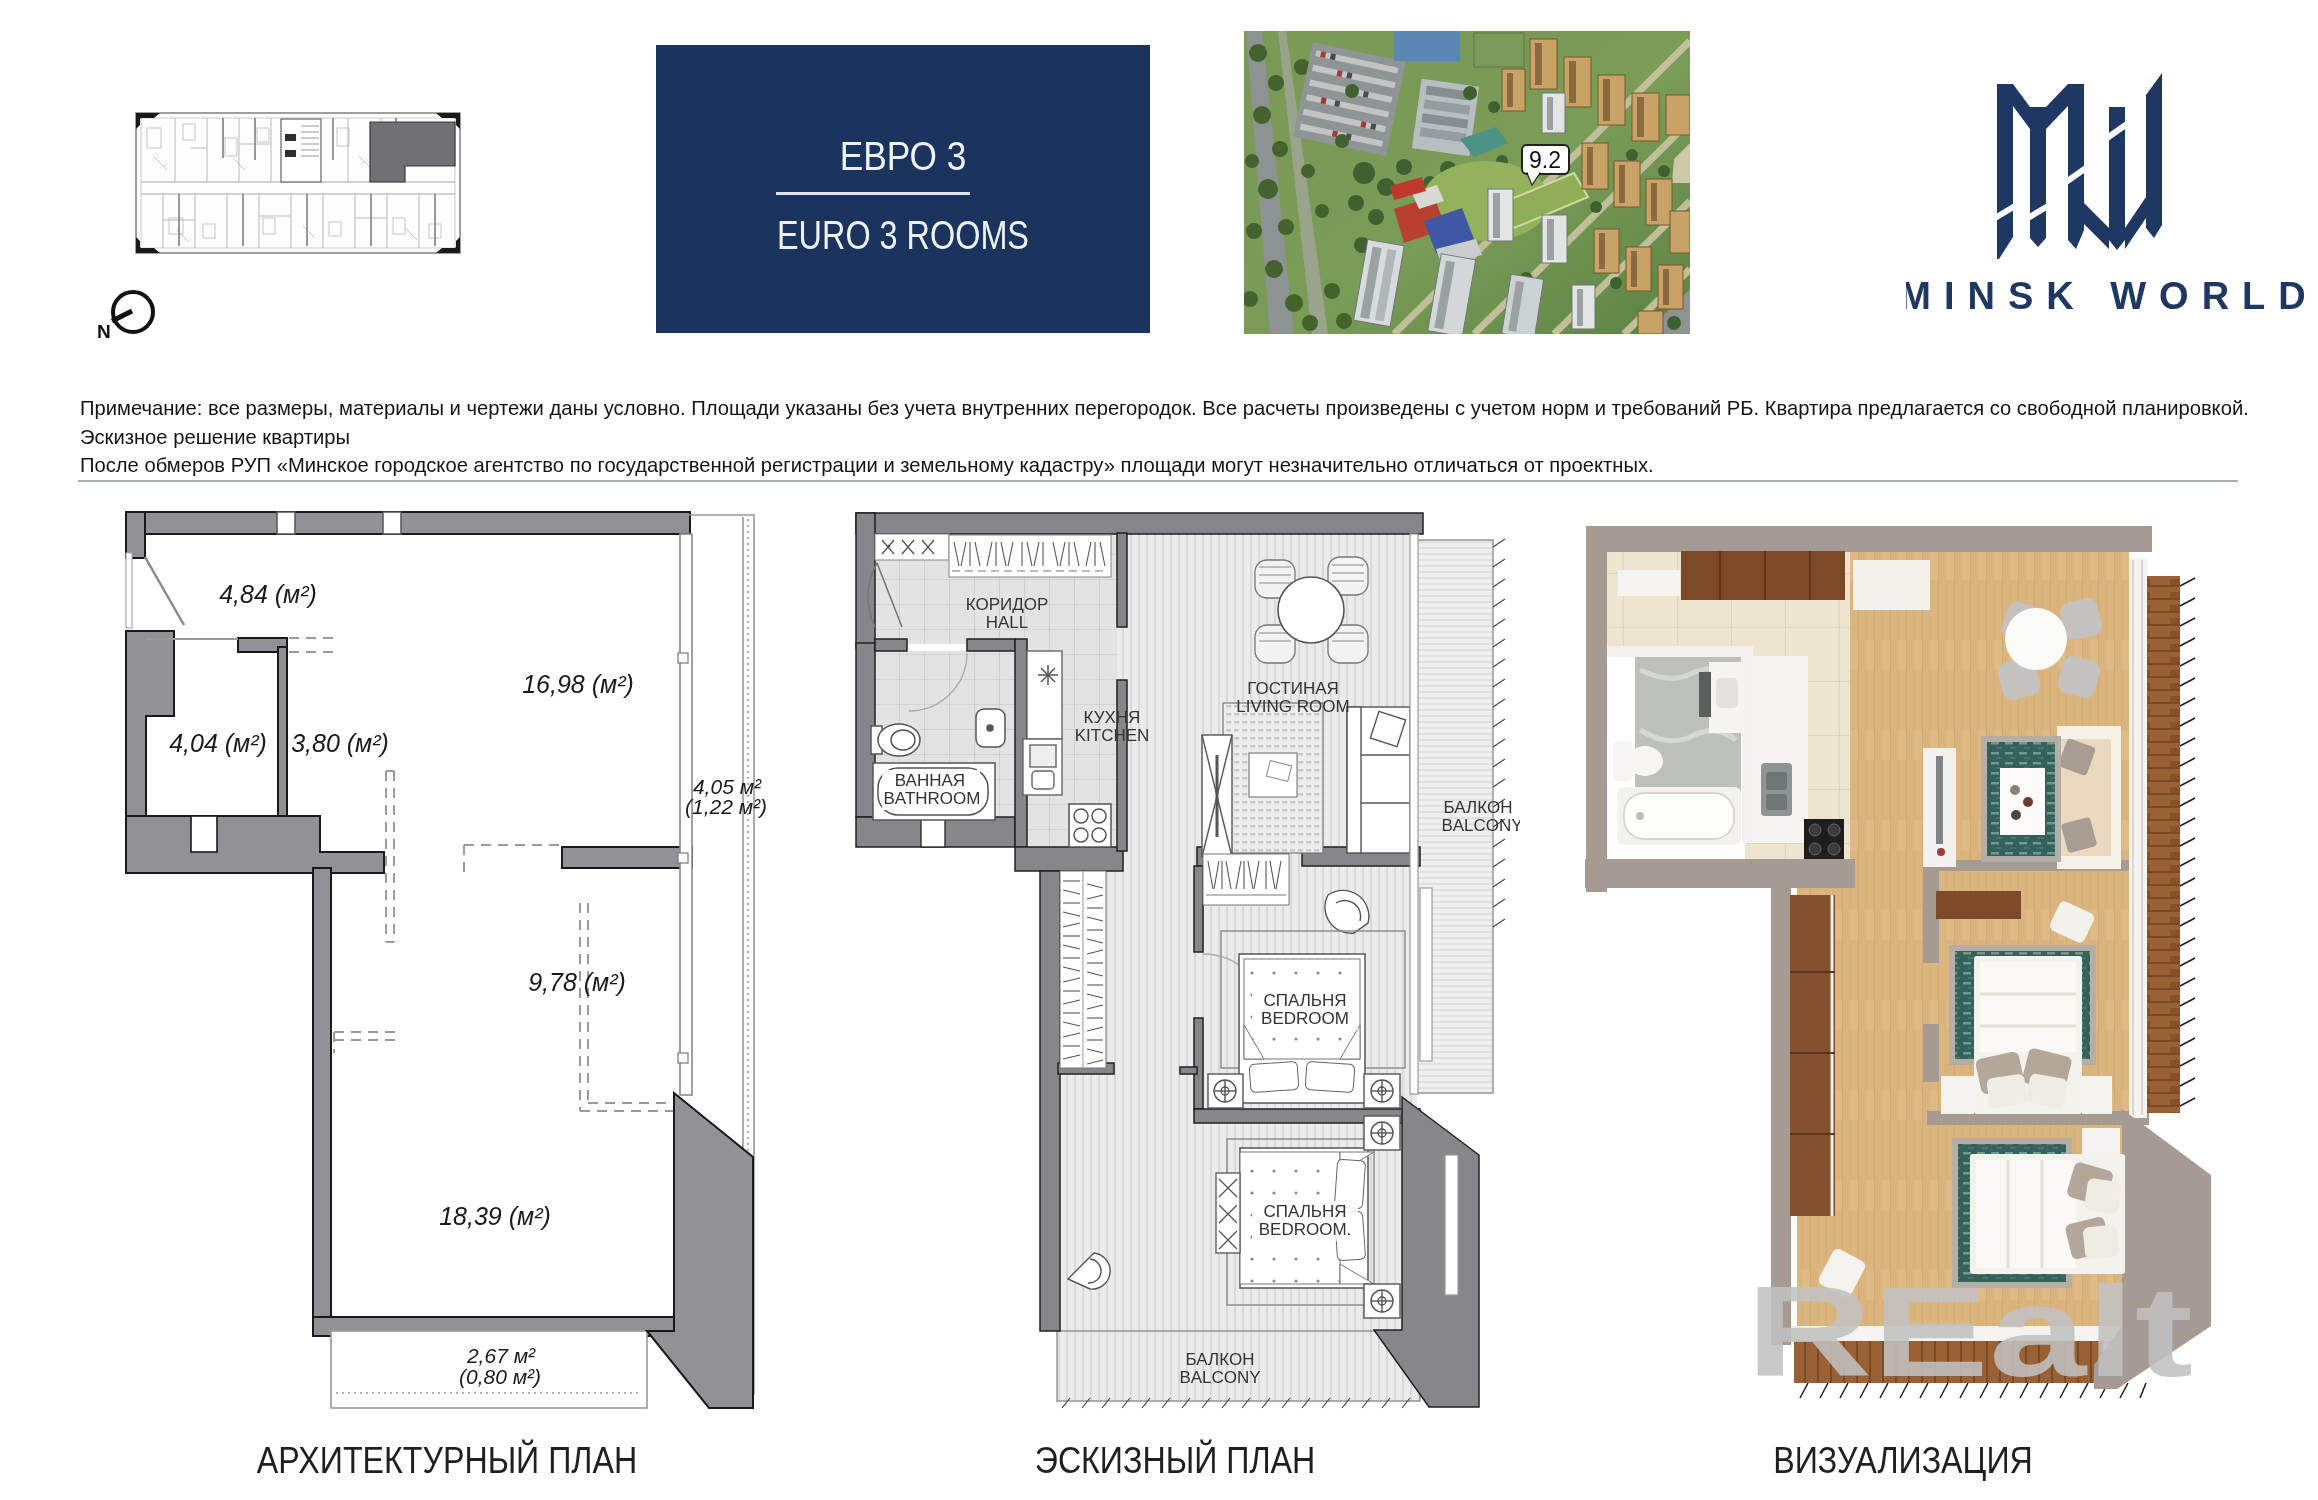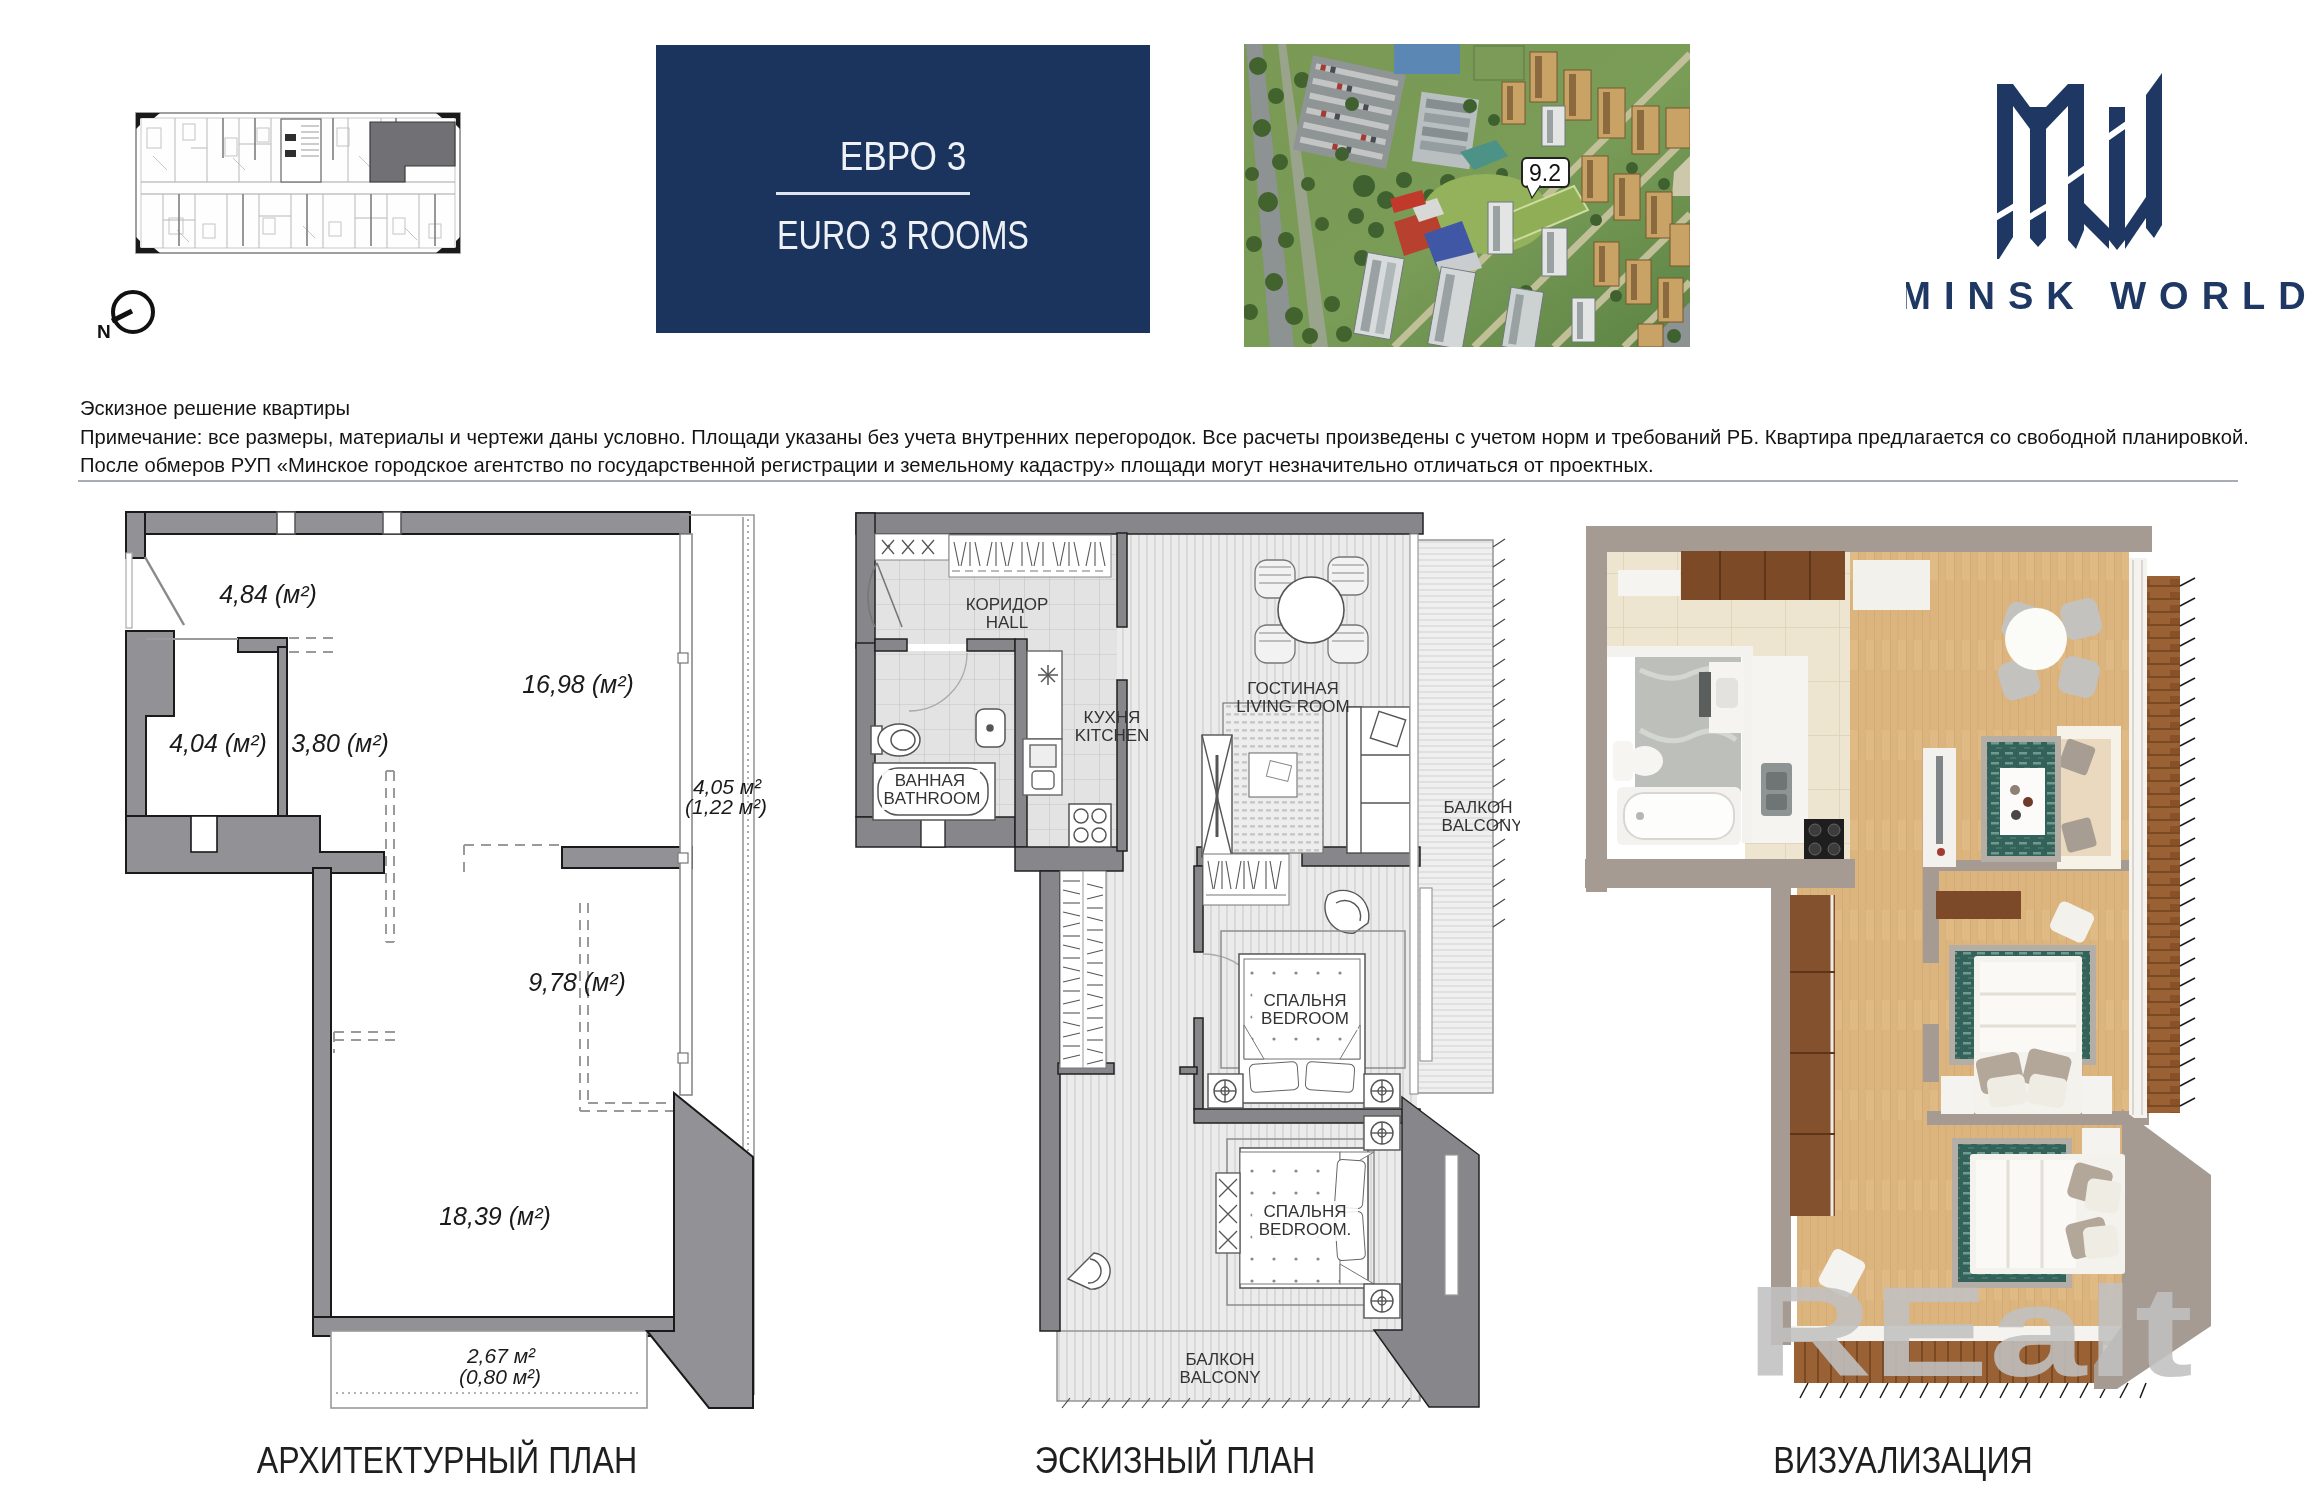--- a/index.html
+++ b/index.html
@@ -121,21 +121,21 @@
 
   <div style="position:absolute;left:0;width:100%;top:88px;text-align:center;color:#eef1f6;
               font-size:41px;transform:scaleX(0.86);">ЕВРО 3</div>
 
   <div style="position:absolute;left:120px;top:147px;width:194px;border-top:3px solid #dfe5ee;"></div>
 
   <div style="position:absolute;left:0;width:100%;top:167px;text-align:center;color:#eef1f6;
               font-size:41px;transform:scaleX(0.79);">EURO 3 ROOMS</div>
 </div>
 
-<div class="abs" id="aerial-slot" style="left:1244px;top:44px;">
+<div class="abs" id="aerial-slot" style="left:1244px;top:31px;">
 <svg width="446" height="303" viewBox="0 0 446 303">
   <defs>
     <linearGradient id="agrass" x1="0" y1="0" x2="1" y2="1">
       <stop offset="0" stop-color="#7a9955"></stop>
       <stop offset="0.55" stop-color="#799c57"></stop>
       <stop offset="1" stop-color="#5c8344"></stop>
     </linearGradient>
   </defs>
 
   <rect x="0" y="0" width="446" height="303" fill="url(#agrass)"></rect>
@@ -346,22 +346,22 @@
     <line x1="122" y1="158" x2="142" y2="146"></line>
     <line x1="160" y1="122" x2="180" y2="108"></line>
     <line x1="201" y1="78" x2="221" y2="64"></line>
   </g>
 
   <text x="203" y="249" font-size="38" font-weight="bold" letter-spacing="13" fill="#1e3863" text-anchor="middle">MINSK WORLD</text>
 </svg>
 </div>
 
 <div class="abs" style="left:80px;top:394px;width:2230px;font-size:20.2px;color:#141414;line-height:28.5px;white-space:nowrap;">
+  <div>Примечание: все размеры, материалы и чертежи даны условно. Площади указаны без учета внутренних перегородок. Все расчеты произведены с учетом норм и требований РБ. Квартира предлагается со свободной планировкой.</div>
   <div>Эскизное решение квартиры</div>
-  <div>Примечание: все размеры, материалы и чертежи даны условно. Площади указаны без учета внутренних перегородок. Все расчеты произведены с учетом норм и требований РБ. Квартира предлагается со свободной планировкой.</div>
   <div>После обмеров РУП «Минское городское агентство по государственной регистрации и земельному кадастру» площади могут незначительно отличаться от проектных.</div>
 </div>
 
 <div class="abs" style="left:78px;top:480px;width:2160px;height:0;border-top:2px solid #a8adb3;"></div>
 
 <div class="abs" id="archplan-slot" style="left:110px;top:505px;font-style:italic;">
 <svg width="660" height="915" viewBox="0 0 660 915">
   <g fill="#929296" stroke="#1a1a1a" stroke-width="2">
 
     <rect x="17" y="7" width="563" height="22"></rect>

